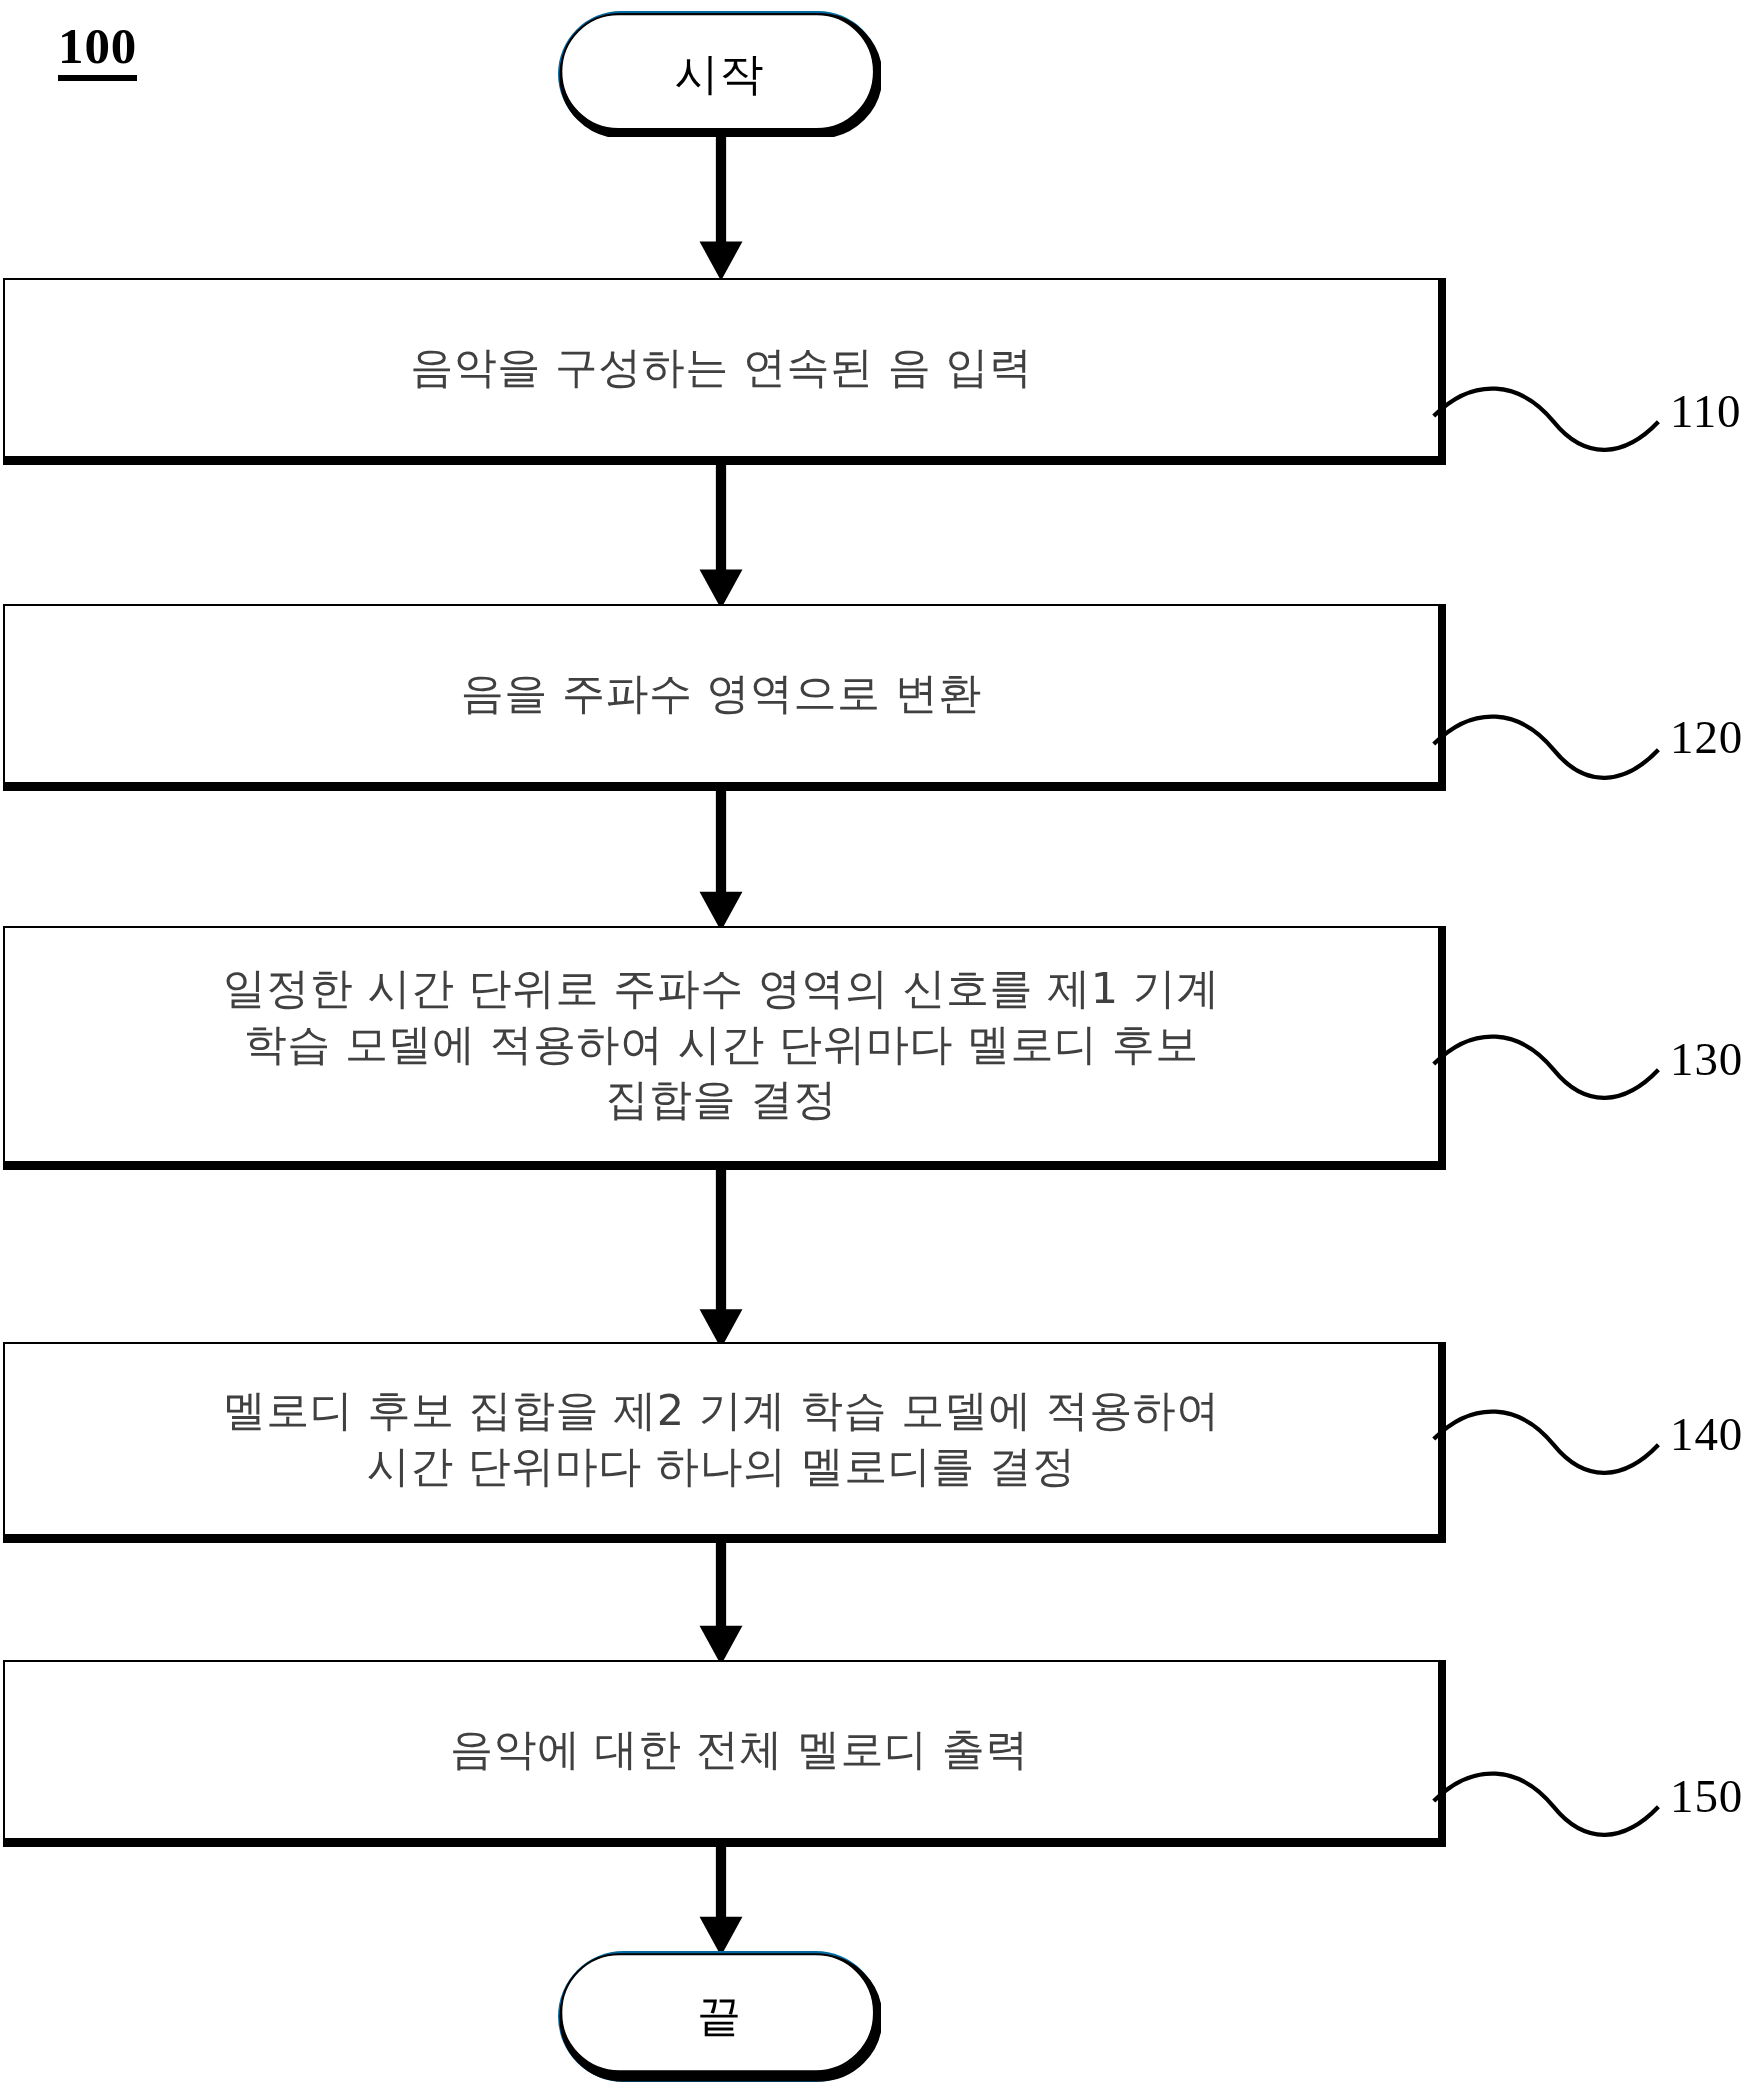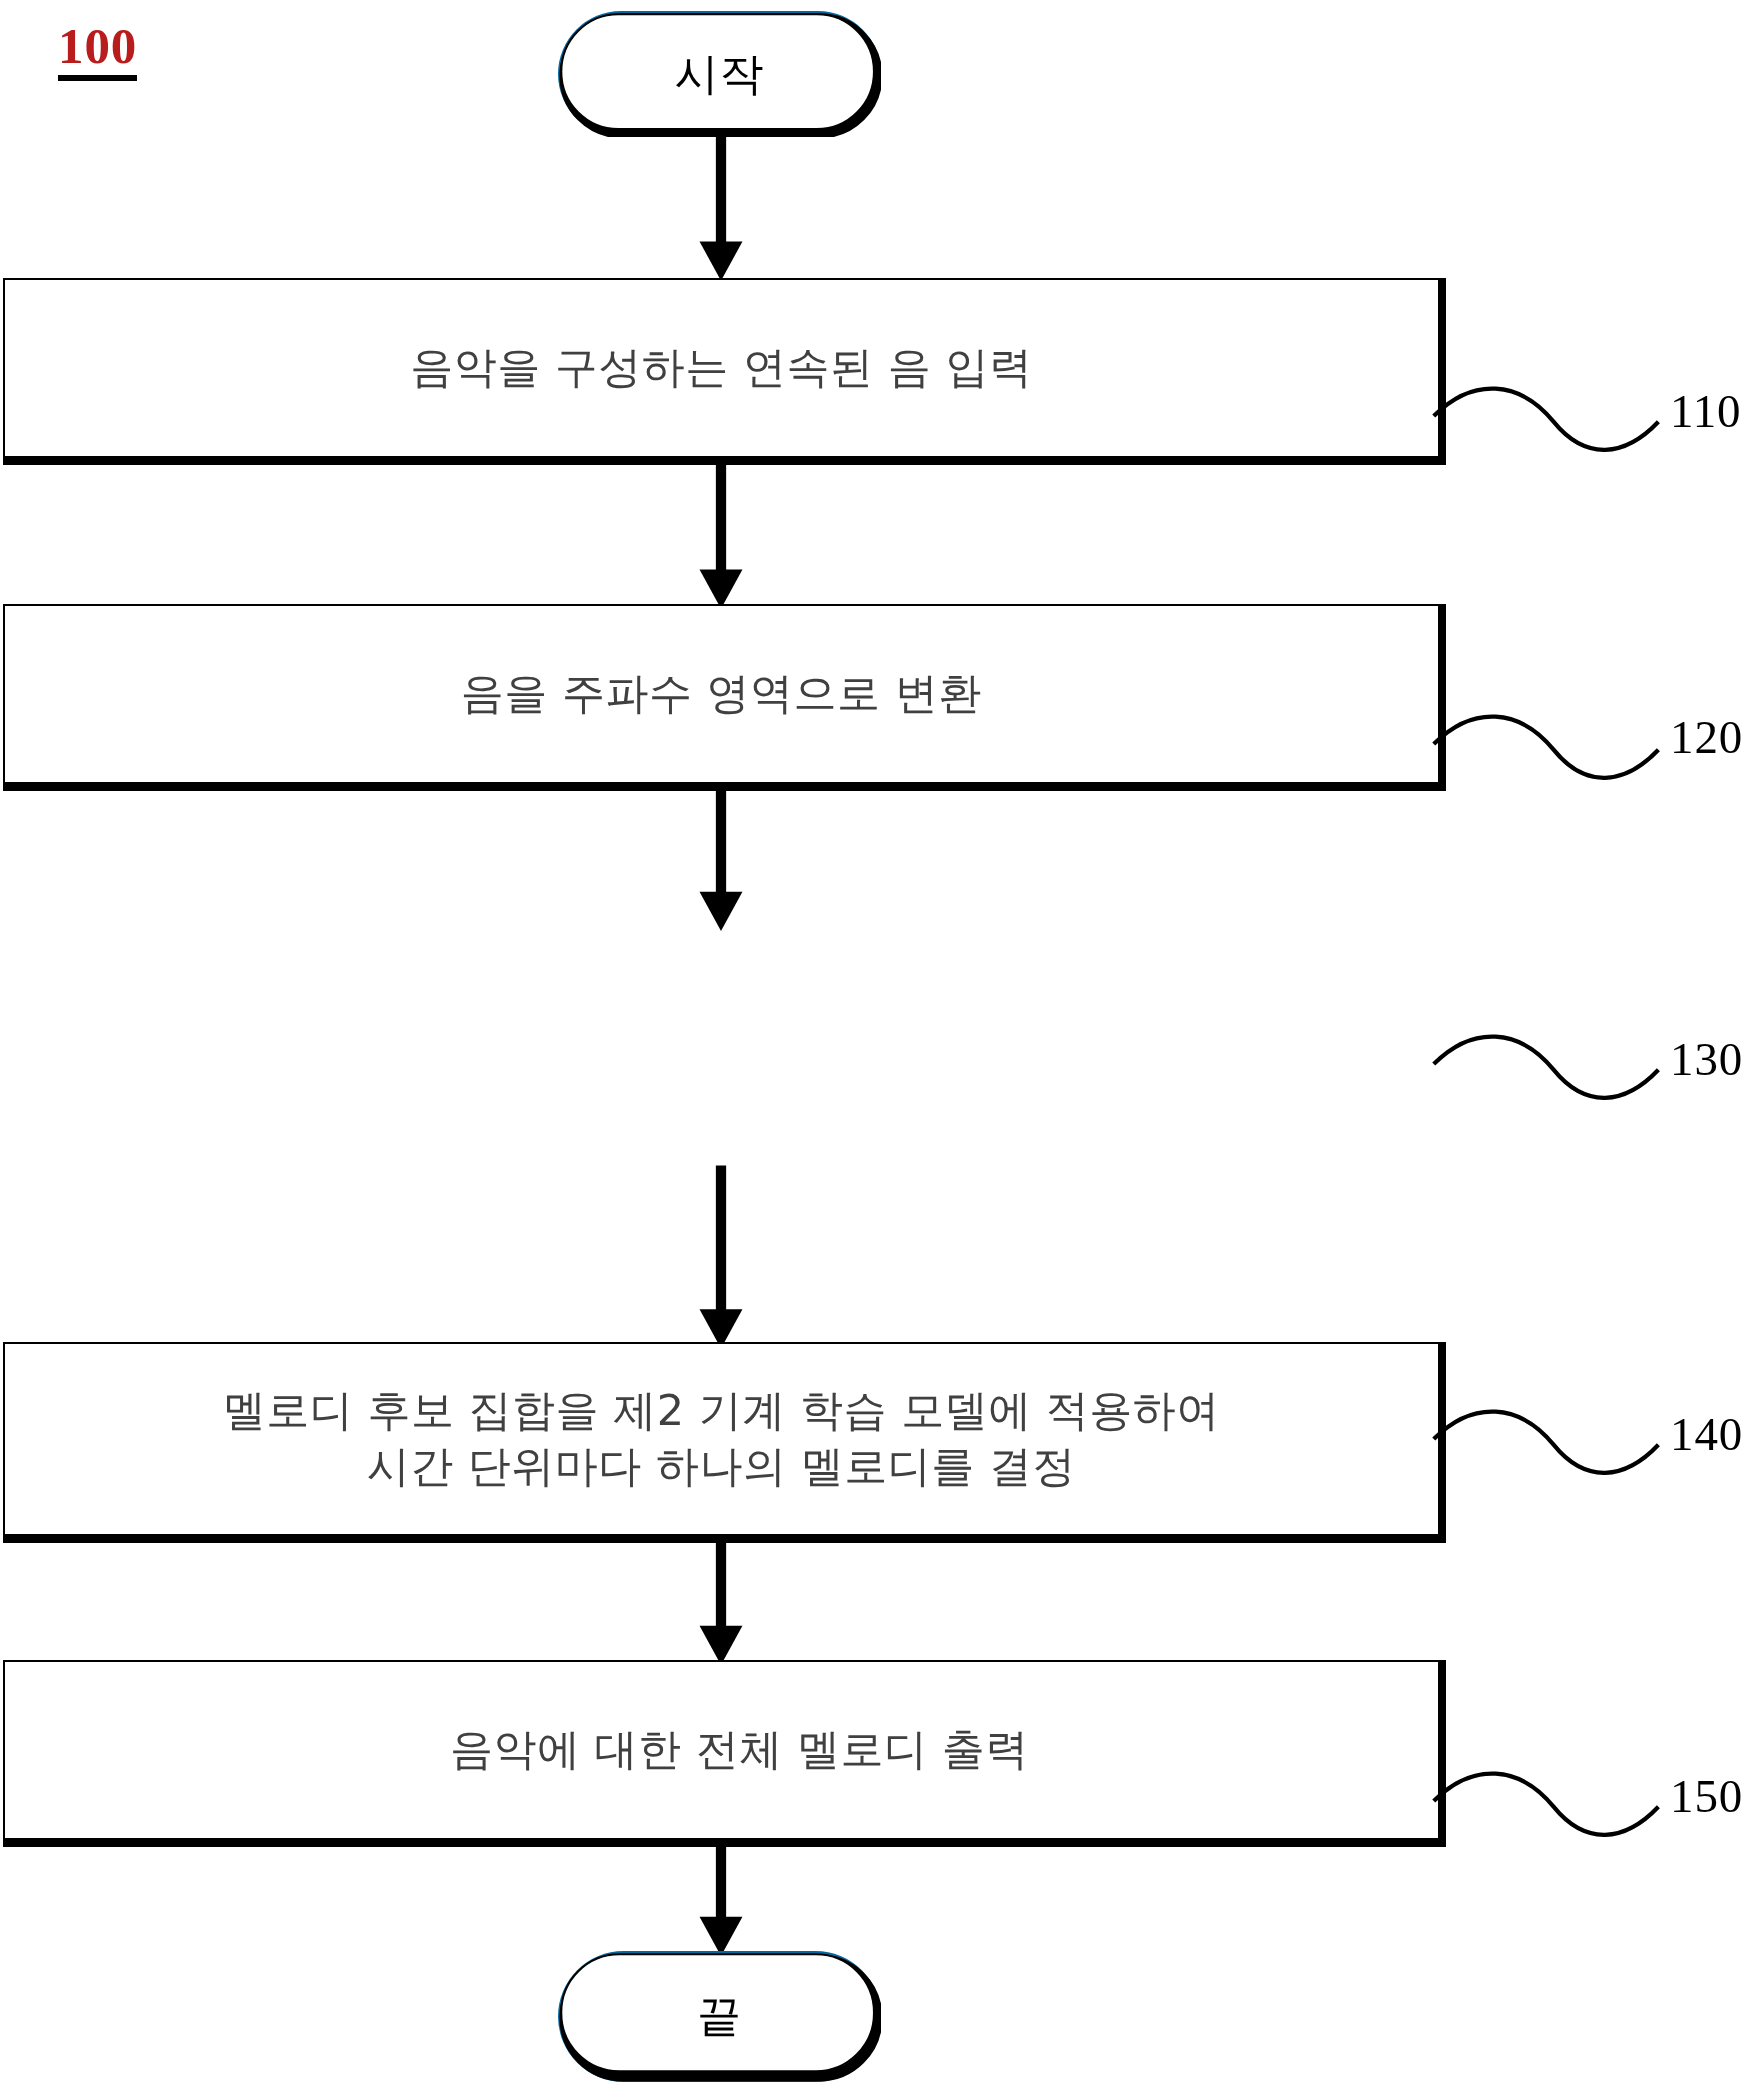--- a/index.html
+++ b/index.html
@@ -22,21 +22,21 @@
 
   
   .fig-number {
     position: absolute;
     left: 58px;
     top: 20.6px;
     font-family: "Liberation Serif", "DejaVu Serif", serif;
     font-weight: bold;
     font-size: 51px;
     line-height: 1;
-    color: #b91c1c;
+    color: #000000;
     letter-spacing: 0.9px;
     border-bottom: 6.6px solid #000000;
     padding-bottom: 3.7px;
   }
 
   
   .terminator {
     position: absolute;
     box-sizing: border-box;
     background: #0369a1;
@@ -146,20 +146,25 @@
   <svg class="leader" style="left:1430px; top:701px; width:234px; height:103px;" viewBox="0 0 250 110">
     <path d="M4,46 C46,4 96,8 132,52 C166,94 208,90 244,52" fill="none" stroke="#000" stroke-width="4.5"></path>
   </svg>
   <div class="ref-num" style="left:1670px; top:714px;">120</div>
 
   <svg class="arrow" style="left:693px; top:787px; width:56px; height:146px;" viewBox="0 0 60 156">
     <line x1="30" y1="0" x2="30" y2="122" stroke="#000" stroke-width="11"></line>
     <polygon points="7,112 53,112 30,154" fill="#000"></polygon>
   </svg>
 
+  <div class="process" style="left:2.8px; top:926px; width:1443px; height:244px;">
+    <div class="proc-label">일정한 시간 단위로 주파수 영역의 신호를 제1 기계
+학습 모델에 적용하여 시간 단위마다 멜로디 후보
+집합을 결정</div>
+  </div>
   <svg class="leader" style="left:1430px; top:1021px; width:234px; height:103px;" viewBox="0 0 250 110">
     <path d="M4,46 C46,4 96,8 132,52 C166,94 208,90 244,52" fill="none" stroke="#000" stroke-width="4.5"></path>
   </svg>
   <div class="ref-num" style="left:1670px; top:1036px;">130</div>
 
   <svg class="arrow" style="left:693px; top:1165px; width:56px; height:186px;" viewBox="0 0 60 198">
     <line x1="30" y1="0" x2="30" y2="164" stroke="#000" stroke-width="11"></line>
     <polygon points="7,154 53,154 30,196" fill="#000"></polygon>
   </svg>
 

